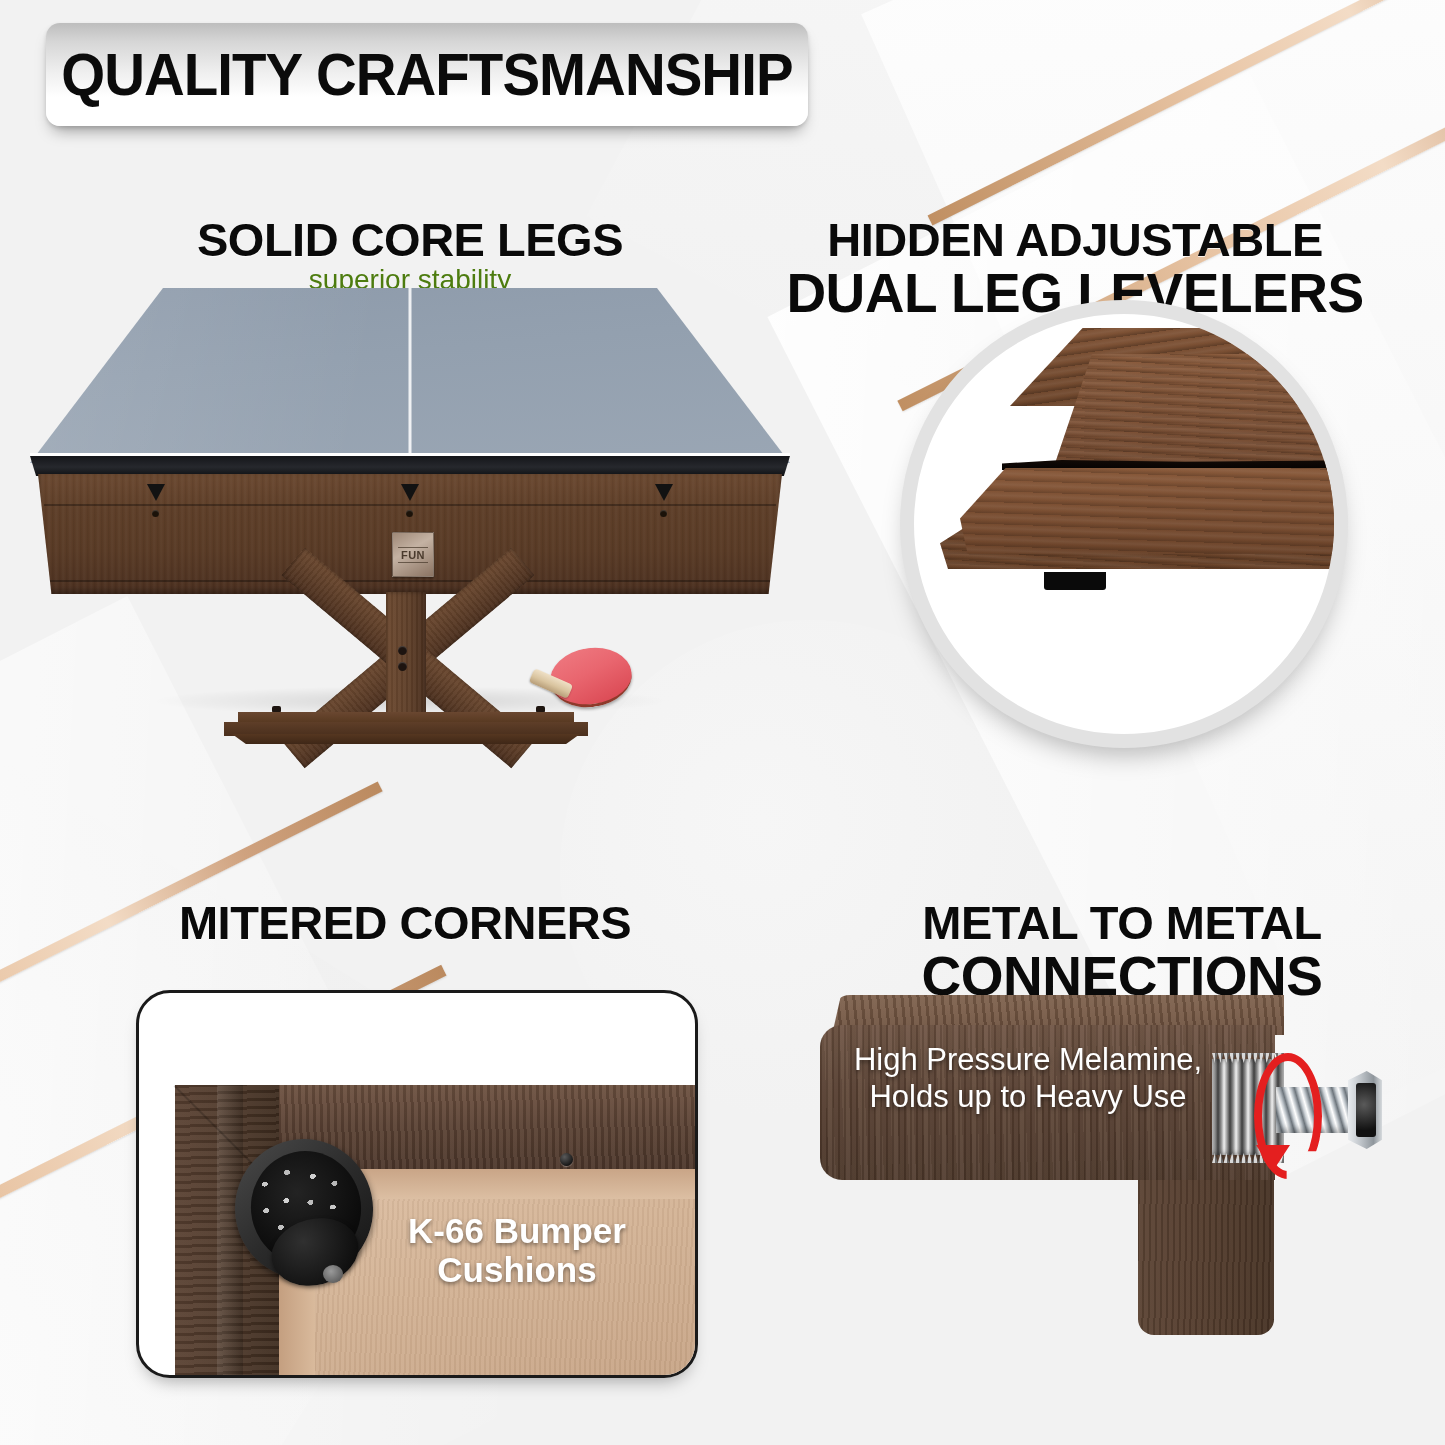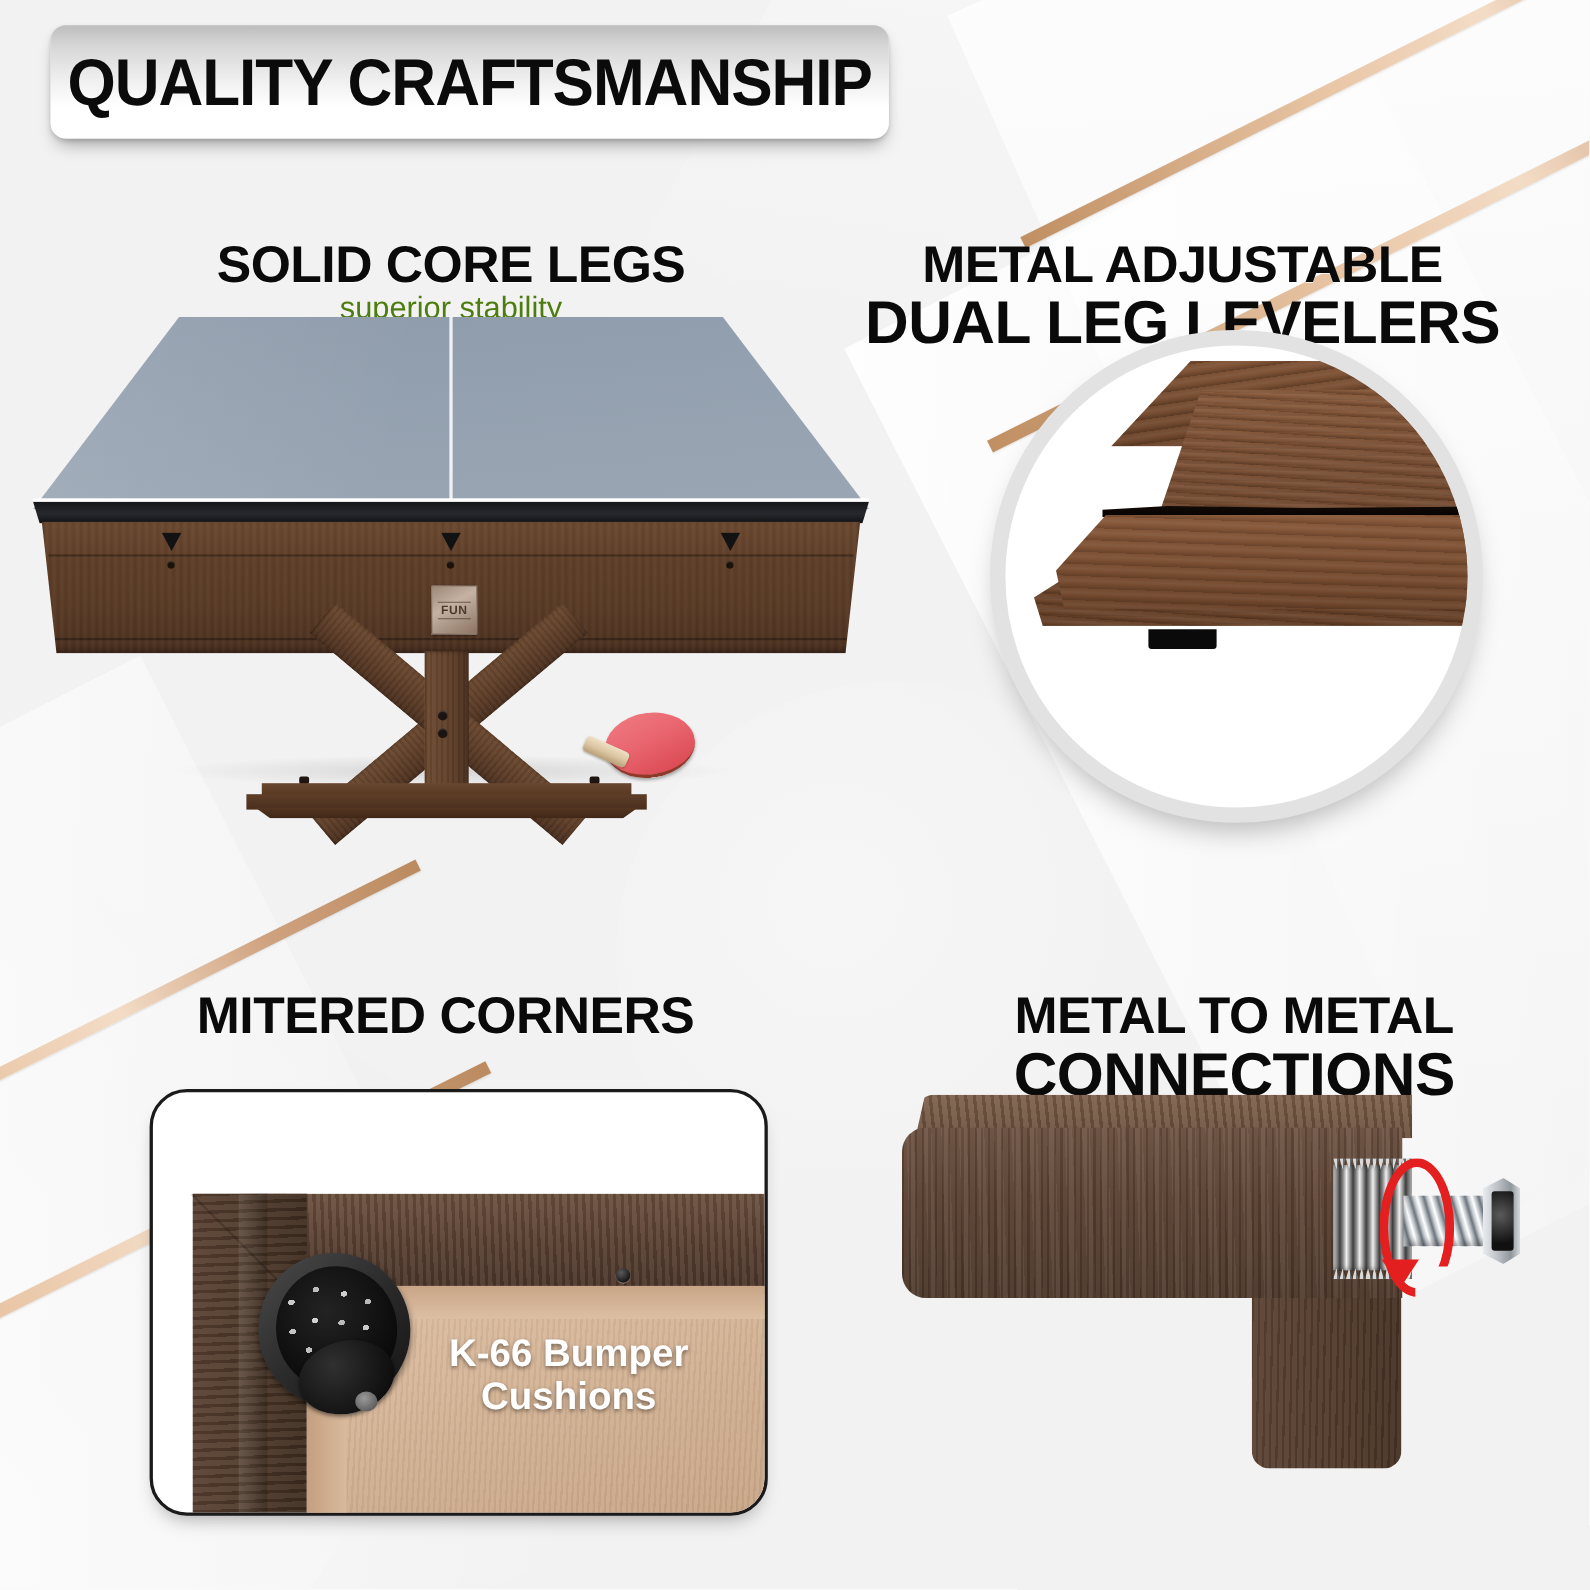--- a/index.html
+++ b/index.html
@@ -518,21 +518,21 @@
   <div class="banner">
     <div class="banner-title">QUALITY CRAFTSMANSHIP</div>
   </div>
 
   <div class="heading" id="h-legs">
     <div class="hl1">SOLID CORE LEGS</div>
     <div class="sub">superior stability</div>
   </div>
 
   <div class="heading" id="h-level">
-    <div class="hl1">METAL ADJUSTABLE</div>
+    <div class="hl1">HIDDEN ADJUSTABLE</div>
     <div class="hl2">DUAL LEG LEVELERS</div>
   </div>
 
   <div class="heading" id="h-miter">
     <div class="hl1">MITERED CORNERS</div>
   </div>
 
   <div class="heading" id="h-metal">
     <div class="hl1">METAL TO METAL</div>
     <div class="hl2">CONNECTIONS</div>
@@ -611,20 +611,24 @@
       <div>K-66 Bumper</div>
       <div>Cushions</div>
     </div>
   </div>
 
   <div id="metal-art">
     <div class="mt-beam-topface"></div>
     <div class="mt-leg"></div>
     <div class="mt-beam-face"></div>
 
+    <div class="mt-caption">
+      <div>High Pressure Melamine,</div>
+      <div>Holds up to Heavy Use</div>
+    </div>
 
     <div class="mt-insert"></div>
     <div class="mt-insert-zig-t"></div>
     <div class="mt-insert-zig-b"></div>
 
     <div class="mt-bolt-shank"></div>
     <div class="mt-bolt-head"></div>
     <div class="mt-bolt-head-inner"></div>
 
     <div class="mt-arrow-ring"></div>

